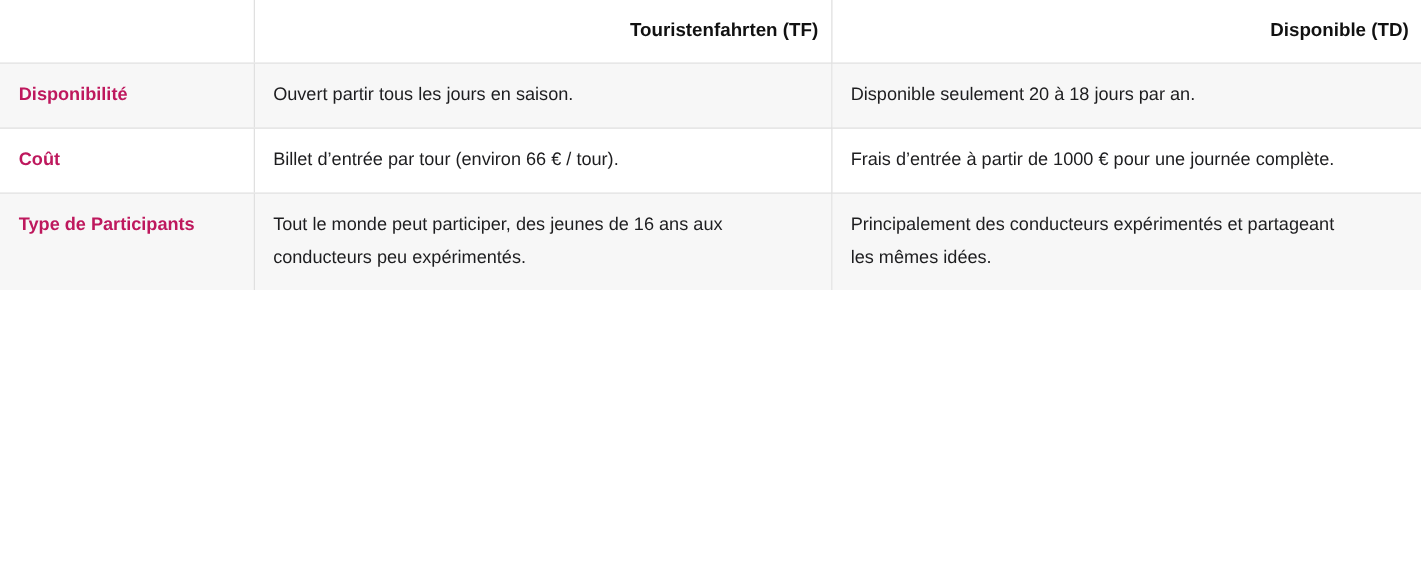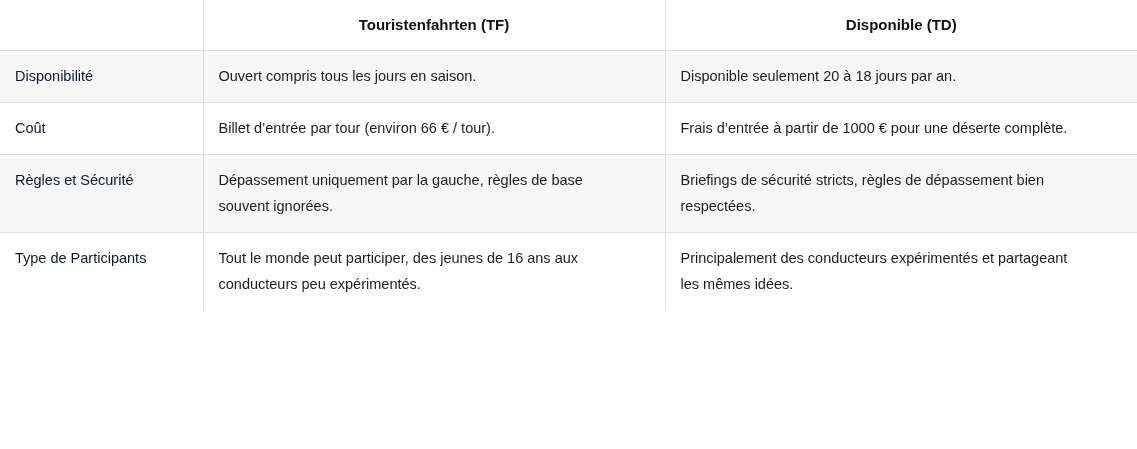--- a/index.html
+++ b/index.html
@@ -31,28 +31,28 @@
     text-align: left;
     padding: 12px 16px 13px 15px;
     border-bottom: 1px solid #e0e0e0;
     white-space: pre-line;
     overflow: hidden;
   }
   thead th {
     font-size: 15px;
     font-weight: 700;
     color: #111111;
-    text-align: center;
+    text-align: right;
     vertical-align: middle;
     padding: 12px 10px;
     background: #ffffff;
   }
   td.row-label {
-    font-weight: 400;
-    color: #0f172a;
+    font-weight: 700;
+    color: #be185d;
   }
   
   th.col-mid, td.col-mid {
     border-left: 1px solid #e0e0e0;
     border-right: 1px solid #e0e0e0;
   }
   tbody tr:nth-child(odd) td { background: #f7f7f7; }
   tbody tr:nth-child(even) td { background: #ffffff; }
   tbody tr:last-child td { border-bottom: none; }
 </style>
@@ -69,34 +69,27 @@
     <thead>
       <tr>
         <th></th>
         <th class="col-mid">Touristenfahrten (TF)</th>
         <th>Disponible (TD)</th>
       </tr>
     </thead>
     <tbody>
       <tr>
         <td class="row-label">Disponibilité</td>
-        <td class="col-mid">Ouvert compris tous les jours en saison.</td>
+        <td class="col-mid">Ouvert partir tous les jours en saison.</td>
         <td>Disponible seulement 20 à 18 jours par an.</td>
       </tr>
       <tr>
         <td class="row-label">Coût</td>
         <td class="col-mid">Billet d’entrée par tour (environ 66 € / tour).</td>
-        <td>Frais d’entrée à partir de 1000 € pour une déserte complète.</td>
-      </tr>
-      <tr>
-        <td class="row-label">Règles et Sécurité</td>
-        <td class="col-mid">Dépassement uniquement par la gauche, règles de base
-souvent ignorées.</td>
-        <td>Briefings de sécurité stricts, règles de dépassement bien
-respectées.</td>
+        <td>Frais d’entrée à partir de 1000 € pour une journée complète.</td>
       </tr>
       <tr>
         <td class="row-label">Type de Participants</td>
         <td class="col-mid">Tout le monde peut participer, des jeunes de 16 ans aux
 conducteurs peu expérimentés.</td>
         <td>Principalement des conducteurs expérimentés et partageant
 les mêmes idées.</td>
       </tr>
     </tbody>
   </table>

